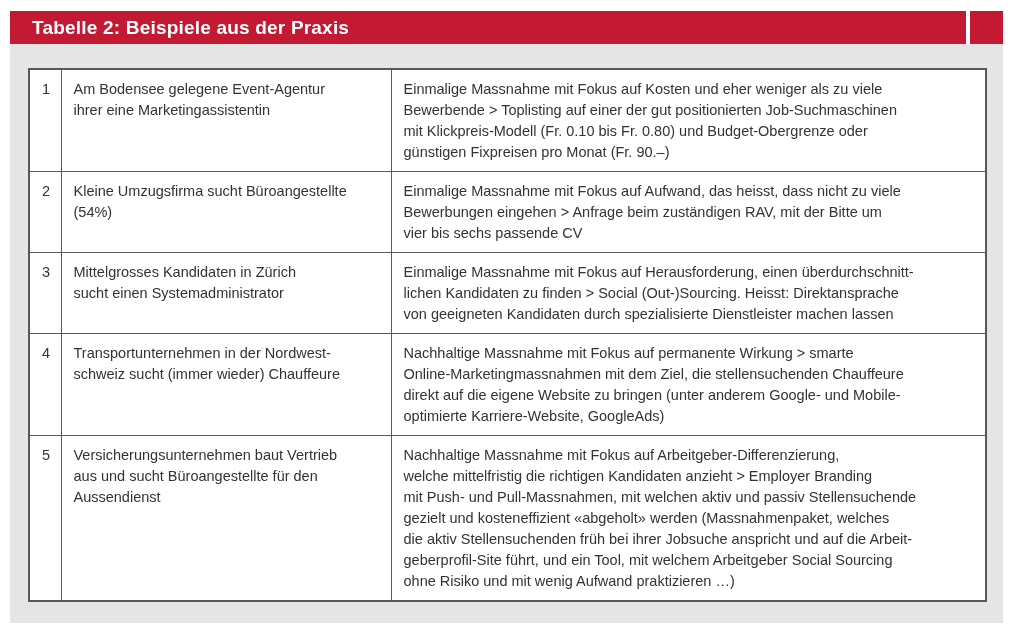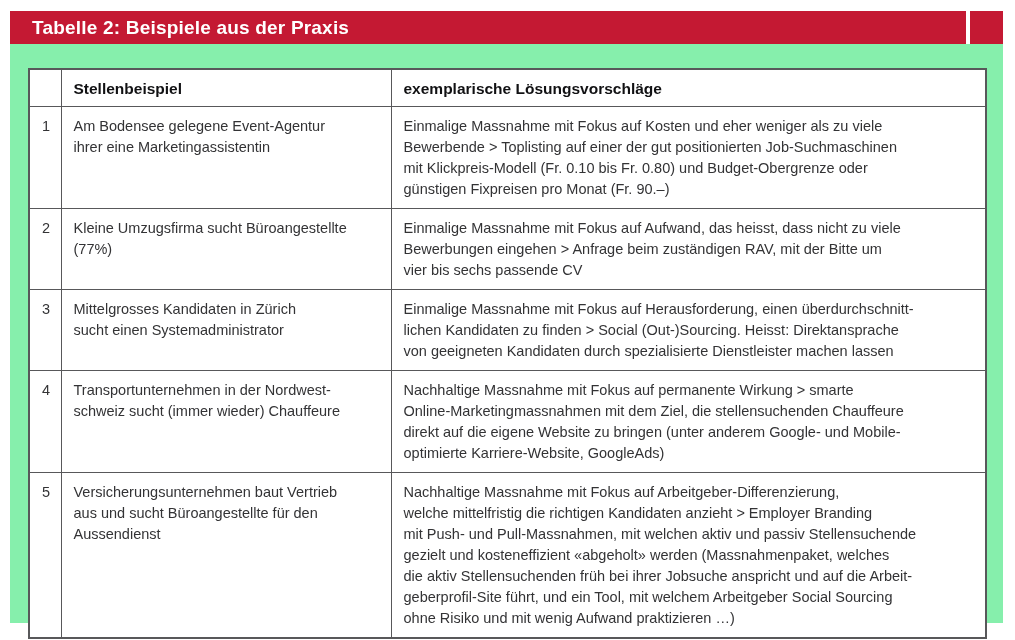--- a/index.html
+++ b/index.html
@@ -14,21 +14,21 @@
     height: 640px;
     background: #ffffff;
     overflow: hidden;
   }
   .panel {
     position: absolute;
     left: 10px;
     top: 11px;
     width: 993px;
     height: 612px;
-    background: #86efac;
+    background: #e5e5e5;
   }
   .titlebar {
     position: relative;
     height: 33px;
     background: #c41933;
     display: flex;
     align-items: center;
   }
   .titlebar .title {
     color: #ffffff;
@@ -96,38 +96,33 @@
     </div>
 
     <div class="table-wrap">
       <table class="data-table">
         <colgroup>
           <col style="width:32px">
           <col style="width:330px">
           <col style="width:595px">
         </colgroup>
         <tbody>
-            <tr style="height:37px">
-          <th class="num"></th>
-          <th>Stellenbeispiel</th>
-          <th>exemplarische Lösungsvorschläge</th>
-        </tr>
         <tr style="height:101px">
           <td class="num">1</td>
           <td class="multiline">Am Bodensee gelegene Event-Agentur
 ihrer eine Marketingassistentin</td>
           <td class="multiline">Einmalige Massnahme mit Fokus auf Kosten und eher weniger als zu viele
 Bewerbende &gt; Toplisting auf einer der gut positionierten Job-Suchmaschinen
 mit Klickpreis-Modell (Fr. 0.10 bis Fr. 0.80) und Budget-Obergrenze oder
 günstigen Fixpreisen pro Monat (Fr. 90.–)</td>
         </tr>
         <tr style="height:77px">
           <td class="num">2</td>
           <td class="multiline">Kleine Umzugsfirma sucht Büroangestellte
-(77%)</td>
+(54%)</td>
           <td class="multiline">Einmalige Massnahme mit Fokus auf Aufwand, das heisst, dass nicht zu viele
 Bewerbungen eingehen &gt; Anfrage beim zuständigen RAV, mit der Bitte um
 vier bis sechs passende CV</td>
         </tr>
         <tr style="height:74px">
           <td class="num">3</td>
           <td class="multiline">Mittelgrosses Kandidaten in Zürich
 sucht einen Systemadministrator</td>
           <td class="multiline">Einmalige Massnahme mit Fokus auf Herausforderung, einen überdurchschnitt-
 lichen Kandidaten zu finden &gt; Social (Out-)Sourcing. Heisst: Direktansprache

